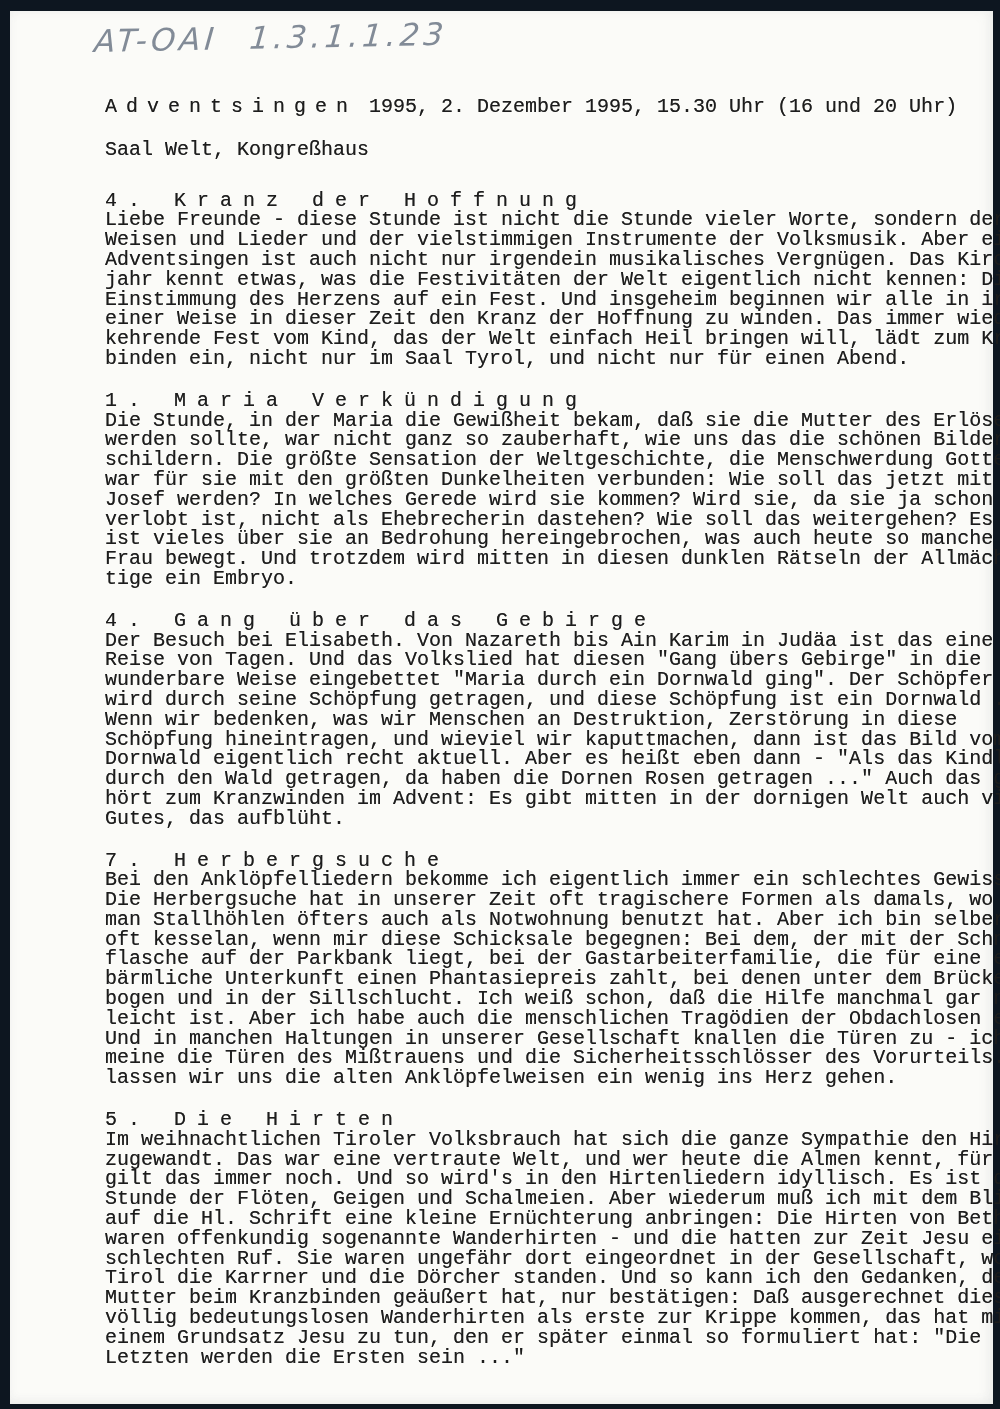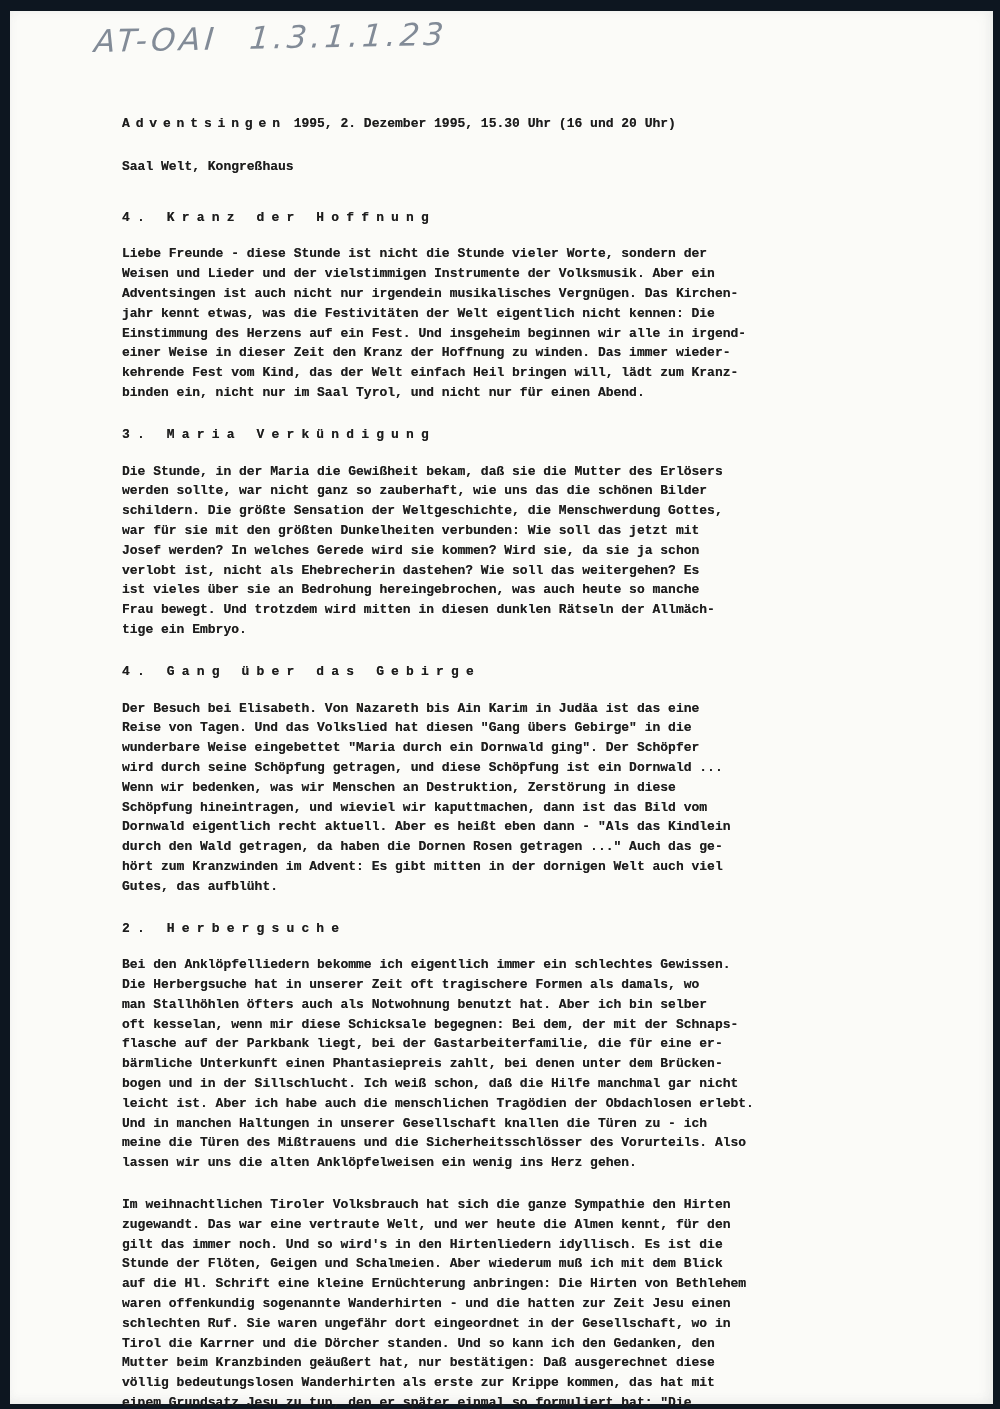--- a/index.html
+++ b/index.html
@@ -27,21 +27,21 @@
     white-space: pre;
   }
   .doc {
     position: absolute; left: 0; top: 0; right: 0;
     padding: 86px 30px 0 95px;
     color: var(--ink, #1d1d1d);
     font-size: 16.4px;
     line-height: 19.8px;
     text-shadow: 0 0 0.5px rgba(25,25,25,0.65);
   }
-  .title, .venue, .sec-heading, .sec-body { margin: 17px; white-space: pre; font-weight: bold; font-size: 13px; }
+  .title, .venue, .sec-heading, .sec-body { margin: 0; white-space: pre; font-weight: normal; font-size: 20px; }
   .title .emph { letter-spacing: 0.45em; }
   .venue { margin-top: 23px; }
   .sections { margin-top: 31px; }
   .sec + .sec { margin-top: 22px; }
   .sec-heading { letter-spacing: 0.55em; }
 </style>
 </head>
 <body>
 
 <div class="page">
@@ -62,21 +62,21 @@
 Weisen und Lieder und der vielstimmigen Instrumente der Volksmusik. Aber ein
 Adventsingen ist auch nicht nur irgendein musikalisches Vergnügen. Das Kirchen-
 jahr kennt etwas, was die Festivitäten der Welt eigentlich nicht kennen: Die
 Einstimmung des Herzens auf ein Fest. Und insgeheim beginnen wir alle in irgend-
 einer Weise in dieser Zeit den Kranz der Hoffnung zu winden. Das immer wieder-
 kehrende Fest vom Kind, das der Welt einfach Heil bringen will, lädt zum Kranz-
 binden ein, nicht nur im Saal Tyrol, und nicht nur für einen Abend.</p>
       </div>
 
       <div class="sec">
-        <h2 class="sec-heading">3. Maria Verkündigung</h2>
+        <h2 class="sec-heading">1. Maria Verkündigung</h2>
         <p class="sec-body">Die Stunde, in der Maria die Gewißheit bekam, daß sie die Mutter des Erlösers
 werden sollte, war nicht ganz so zauberhaft, wie uns das die schönen Bilder
 schildern. Die größte Sensation der Weltgeschichte, die Menschwerdung Gottes,
 war für sie mit den größten Dunkelheiten verbunden: Wie soll das jetzt mit
 Josef werden? In welches Gerede wird sie kommen? Wird sie, da sie ja schon
 verlobt ist, nicht als Ehebrecherin dastehen? Wie soll das weitergehen? Es
 ist vieles über sie an Bedrohung hereingebrochen, was auch heute so manche
 Frau bewegt. Und trotzdem wird mitten in diesen dunklen Rätseln der Allmäch-
 tige ein Embryo.</p>
       </div>
@@ -89,35 +89,36 @@
 wird durch seine Schöpfung getragen, und diese Schöpfung ist ein Dornwald ...
 Wenn wir bedenken, was wir Menschen an Destruktion, Zerstörung in diese
 Schöpfung hineintragen, und wieviel wir kaputtmachen, dann ist das Bild vom
 Dornwald eigentlich recht aktuell. Aber es heißt eben dann - "Als das Kindlein
 durch den Wald getragen, da haben die Dornen Rosen getragen ..." Auch das ge-
 hört zum Kranzwinden im Advent: Es gibt mitten in der dornigen Welt auch viel
 Gutes, das aufblüht.</p>
       </div>
 
       <div class="sec">
-        <h2 class="sec-heading">2. Herbergsuche</h2>
+        <h2 class="sec-heading">7. Herbergsuche</h2>
         <p class="sec-body">Bei den Anklöpfelliedern bekomme ich eigentlich immer ein schlechtes Gewissen.
 Die Herbergsuche hat in unserer Zeit oft tragischere Formen als damals, wo
 man Stallhöhlen öfters auch als Notwohnung benutzt hat. Aber ich bin selber
 oft kesselan, wenn mir diese Schicksale begegnen: Bei dem, der mit der Schnaps-
 flasche auf der Parkbank liegt, bei der Gastarbeiterfamilie, die für eine er-
 bärmliche Unterkunft einen Phantasiepreis zahlt, bei denen unter dem Brücken-
 bogen und in der Sillschlucht. Ich weiß schon, daß die Hilfe manchmal gar nicht
 leicht ist. Aber ich habe auch die menschlichen Tragödien der Obdachlosen erlebt.
 Und in manchen Haltungen in unserer Gesellschaft knallen die Türen zu - ich
 meine die Türen des Mißtrauens und die Sicherheitsschlösser des Vorurteils. Also
 lassen wir uns die alten Anklöpfelweisen ein wenig ins Herz gehen.</p>
       </div>
 
       <div class="sec">
+        <h2 class="sec-heading">5. Die Hirten</h2>
         <p class="sec-body">Im weihnachtlichen Tiroler Volksbrauch hat sich die ganze Sympathie den Hirten
 zugewandt. Das war eine vertraute Welt, und wer heute die Almen kennt, für den
 gilt das immer noch. Und so wird's in den Hirtenliedern idyllisch. Es ist die
 Stunde der Flöten, Geigen und Schalmeien. Aber wiederum muß ich mit dem Blick
 auf die Hl. Schrift eine kleine Ernüchterung anbringen: Die Hirten von Bethlehem
 waren offenkundig sogenannte Wanderhirten - und die hatten zur Zeit Jesu einen
 schlechten Ruf. Sie waren ungefähr dort eingeordnet in der Gesellschaft, wo in
 Tirol die Karrner und die Dörcher standen. Und so kann ich den Gedanken, den
 Mutter beim Kranzbinden geäußert hat, nur bestätigen: Daß ausgerechnet diese
 völlig bedeutungslosen Wanderhirten als erste zur Krippe kommen, das hat mit

